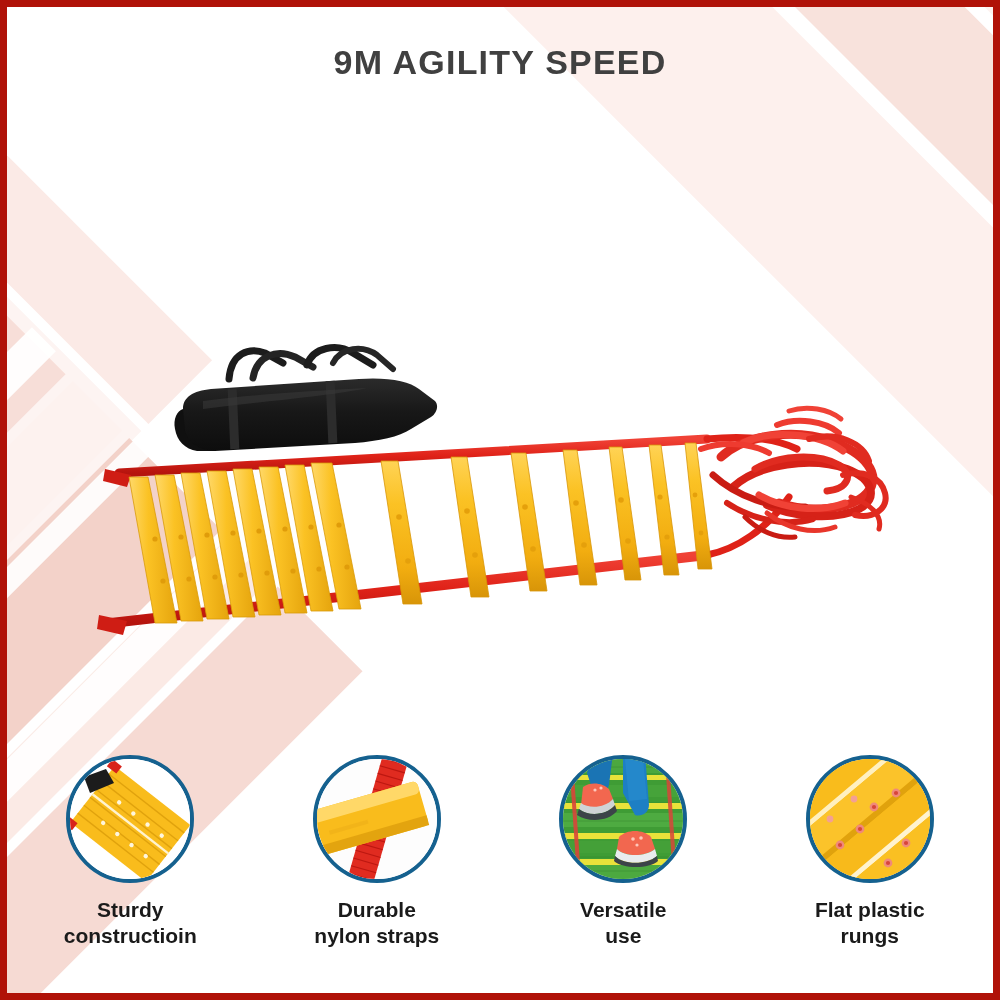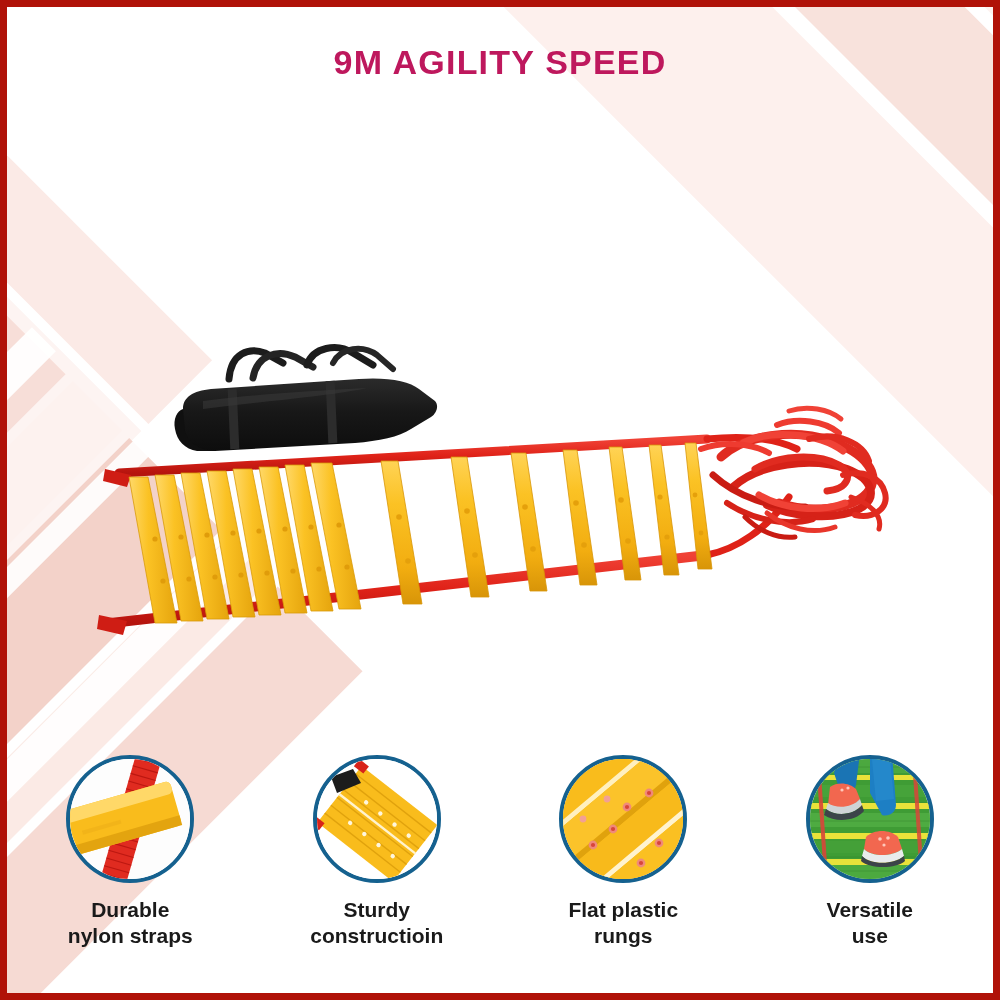--- a/index.html
+++ b/index.html
@@ -24,21 +24,21 @@
   }
 
   
   .bg-layer { position:absolute; inset:0; overflow:hidden; pointer-events:none; }
 
   
   .title {
     position:absolute;
     left:0; right:0; top:34px;
     text-align:center;
-    color:#be185d;
+    color:#404040;
     font-size:34px;
     font-weight:bold;
     letter-spacing:1.2px;
     line-height:1.28;
     text-transform:uppercase;
     z-index:6;
   }
 
   
   .hero { position:absolute; left:0; top:150px; width:986px; height:560px; z-index:4; }
@@ -319,61 +319,20 @@
         <path d="M760 356 C 780 372, 806 378, 828 370" stroke-width="5" stroke="#e8362b"></path>
         <path d="M694 292 C 716 284, 744 286, 762 296" stroke-width="6" stroke="#ee3b30"></path>
         <path d="M782 254 C 800 248, 822 252, 834 262" stroke-width="5" stroke="#f04236"></path>
         <path d="M844 340 C 862 346, 876 358, 872 372" stroke-width="5"></path>
         <path d="M738 360 C 752 374, 770 382, 788 380" stroke-width="5" stroke="#c91c13"></path>
       </g>
     </svg>
   </div>
 
   <div class="features">
-
-    <div class="feature">
-      <div class="thumb">
-        <svg width="120" height="120" viewBox="0 0 120 120">
-          <rect x="0" y="0" width="120" height="120" fill="#fdfdfd"></rect>
-          <g transform="rotate(16 60 60)">
-            <rect x="48" y="-14" width="26" height="150" fill="#e02b20"></rect>
-            <g stroke="#b5140e" stroke-width="1.1" opacity="0.85">
-              <line x1="48" y1="-8" x2="74" y2="-8"></line>
-                  <line x1="48" y1="0" x2="74" y2="0"></line>
-              <line x1="48" y1="8" x2="74" y2="8"></line>
-                  <line x1="48" y1="16" x2="74" y2="16"></line>
-              <line x1="48" y1="24" x2="74" y2="24"></line>
-                  <line x1="48" y1="32" x2="74" y2="32"></line>
-              <line x1="48" y1="40" x2="74" y2="40"></line>
-                  <line x1="48" y1="48" x2="74" y2="48"></line>
-              <line x1="48" y1="56" x2="74" y2="56"></line>
-                  <line x1="48" y1="64" x2="74" y2="64"></line>
-              <line x1="48" y1="72" x2="74" y2="72"></line>
-                  <line x1="48" y1="80" x2="74" y2="80"></line>
-              <line x1="48" y1="88" x2="74" y2="88"></line>
-                  <line x1="48" y1="96" x2="74" y2="96"></line>
-              <line x1="48" y1="104" x2="74" y2="104"></line>
-                  <line x1="48" y1="112" x2="74" y2="112"></line>
-              <line x1="48" y1="120" x2="74" y2="120"></line>
-                  <line x1="48" y1="128" x2="74" y2="128"></line>
-            </g>
-          </g>
-          <g transform="rotate(-16 60 58)">
-            <rect x="-4" y="34" width="112" height="46" rx="5" fill="#f9bc1c"></rect>
-            <rect x="-4" y="34" width="112" height="13" rx="5" fill="#ffd868"></rect>
-            <rect x="-4" y="70" width="112" height="10" fill="#e3a40f"></rect>
-            <rect x="10" y="58" width="40" height="4" fill="#f0b018" opacity="0.7"></rect>
-          </g>
-        </svg>
-      </div>
-      <div class="flabel">
-        <div>Durable</div>
-        <div>nylon straps</div>
-      </div>
-    </div>
 
     <div class="feature">
       <div class="thumb">
         <svg width="120" height="120" viewBox="0 0 120 120">
           <rect x="0" y="0" width="120" height="120" fill="#ffffff"></rect>
           <g transform="rotate(38 60 62)">
             <rect x="14" y="28" width="96" height="72" fill="#f9bc1c"></rect>
             <g stroke="#e0a20d" stroke-width="1.4">
               <line x1="14" y1="38" x2="110" y2="38"></line>
               <line x1="14" y1="48" x2="110" y2="48"></line>
@@ -401,20 +360,121 @@
       </div>
       <div class="flabel">
         <div>Sturdy</div>
         <div>constructioin</div>
       </div>
     </div>
 
     <div class="feature">
       <div class="thumb">
         <svg width="120" height="120" viewBox="0 0 120 120">
+          <rect x="0" y="0" width="120" height="120" fill="#fdfdfd"></rect>
+          <g transform="rotate(16 60 60)">
+            <rect x="48" y="-14" width="26" height="150" fill="#e02b20"></rect>
+            <g stroke="#b5140e" stroke-width="1.1" opacity="0.85">
+              <line x1="48" y1="-8" x2="74" y2="-8"></line>
+                  <line x1="48" y1="0" x2="74" y2="0"></line>
+              <line x1="48" y1="8" x2="74" y2="8"></line>
+                  <line x1="48" y1="16" x2="74" y2="16"></line>
+              <line x1="48" y1="24" x2="74" y2="24"></line>
+                  <line x1="48" y1="32" x2="74" y2="32"></line>
+              <line x1="48" y1="40" x2="74" y2="40"></line>
+                  <line x1="48" y1="48" x2="74" y2="48"></line>
+              <line x1="48" y1="56" x2="74" y2="56"></line>
+                  <line x1="48" y1="64" x2="74" y2="64"></line>
+              <line x1="48" y1="72" x2="74" y2="72"></line>
+                  <line x1="48" y1="80" x2="74" y2="80"></line>
+              <line x1="48" y1="88" x2="74" y2="88"></line>
+                  <line x1="48" y1="96" x2="74" y2="96"></line>
+              <line x1="48" y1="104" x2="74" y2="104"></line>
+                  <line x1="48" y1="112" x2="74" y2="112"></line>
+              <line x1="48" y1="120" x2="74" y2="120"></line>
+                  <line x1="48" y1="128" x2="74" y2="128"></line>
+            </g>
+          </g>
+          <g transform="rotate(-16 60 58)">
+            <rect x="-4" y="34" width="112" height="46" rx="5" fill="#f9bc1c"></rect>
+            <rect x="-4" y="34" width="112" height="13" rx="5" fill="#ffd868"></rect>
+            <rect x="-4" y="70" width="112" height="10" fill="#e3a40f"></rect>
+            <rect x="10" y="58" width="40" height="4" fill="#f0b018" opacity="0.7"></rect>
+          </g>
+        </svg>
+      </div>
+      <div class="flabel">
+        <div>Durable</div>
+        <div>nylon straps</div>
+      </div>
+    </div>
+
+    <div class="feature">
+      <div class="thumb">
+        <svg width="120" height="120" viewBox="0 0 120 120">
+          <rect x="0" y="0" width="120" height="120" fill="#3f9c35"></rect>
+          <g opacity="0.55">
+            <rect x="0" y="0" width="120" height="14" fill="#57b347"></rect>
+            <rect x="0" y="26" width="120" height="12" fill="#4ea93e"></rect>
+            <rect x="0" y="54" width="120" height="14" fill="#5cb84c"></rect>
+            <rect x="0" y="82" width="120" height="12" fill="#4aa43b"></rect>
+            <rect x="0" y="104" width="120" height="16" fill="#58b448"></rect>
+          </g>
+          <g opacity="0.35" stroke="#2f7d28" stroke-width="1">
+            <line x1="0" y1="8" x2="120" y2="8"></line>
+                <line x1="0" y1="20" x2="120" y2="20"></line>
+            <line x1="0" y1="44" x2="120" y2="44"></line>
+                <line x1="0" y1="62" x2="120" y2="62"></line>
+            <line x1="0" y1="76" x2="120" y2="76"></line>
+                <line x1="0" y1="98" x2="120" y2="98"></line>
+            <line x1="0" y1="112" x2="120" y2="112"></line>
+          </g>
+
+          <g fill="#e9e23a">
+            <rect x="0" y="16" width="120" height="5"></rect>
+            <rect x="0" y="44" width="120" height="6"></rect>
+            <rect x="0" y="74" width="120" height="6"></rect>
+            <rect x="0" y="100" width="120" height="6"></rect>
+          </g>
+
+          <path d="M8 0 L16 120" stroke="#d8453a" stroke-width="4" fill="none" opacity="0.9"></path>
+          <path d="M104 0 L112 120" stroke="#d8453a" stroke-width="4" fill="none" opacity="0.85"></path>
+
+          <path d="M60 -6 L82 -6 L86 46 C 86 54, 78 58, 72 56 L 60 34 Z" fill="#1d7fc4"></path>
+          <path d="M62 0 L80 0 L84 40 L66 42 Z" fill="#2a8ed1" opacity="0.6"></path>
+
+          <path d="M30 -6 L50 -6 L46 26 C 44 34, 36 36, 30 32 L 24 14 Z" fill="#1a74b4"></path>
+
+          <path d="M20 28 C 28 22, 40 24, 46 30 L 50 40 C 42 50, 26 52, 18 46 Z" fill="#f2674f"></path>
+          <path d="M18 44 C 26 50, 42 49, 50 40 L 52 46 C 44 56, 26 58, 16 50 Z" fill="#cfd3d6"></path>
+          <path d="M16 50 C 26 58, 44 56, 52 46 L 54 52 C 46 62, 26 64, 14 56 Z" fill="#3c4449"></path>
+          <g fill="#ffd2c6" opacity="0.9">
+            <circle cx="32" cy="31" r="1.6"></circle>
+                <circle cx="38" cy="29" r="1.6"></circle>
+          </g>
+
+          <path d="M56 78 C 64 70, 80 70, 88 78 L 92 90 C 82 98, 62 98, 54 90 Z" fill="#f2674f"></path>
+          <path d="M54 90 C 62 98, 82 98, 92 90 L 94 97 C 84 106, 60 106, 52 97 Z" fill="#e9eced"></path>
+          <path d="M52 97 C 60 106, 84 106, 94 97 L 95 102 C 86 110, 60 110, 51 102 Z" fill="#3c4449"></path>
+          <g fill="#ffd2c6" opacity="0.9">
+            <circle cx="70" cy="80" r="1.8"></circle>
+                <circle cx="78" cy="79" r="1.8"></circle>
+            <circle cx="74" cy="86" r="1.6"></circle>
+          </g>
+        </svg>
+      </div>
+      <div class="flabel">
+        <div>Versatile</div>
+        <div>use</div>
+      </div>
+    </div>
+
+    <div class="feature">
+      <div class="thumb">
+        <svg width="120" height="120" viewBox="0 0 120 120">
           <rect x="0" y="0" width="120" height="120" fill="#f9bc1c"></rect>
           <g transform="rotate(-40 60 60)">
             <rect x="-50" y="-40" width="220" height="26" fill="#fbc629"></rect>
             <rect x="-50" y="-14" width="220" height="6" fill="#e8ab10"></rect>
             <rect x="-50" y="-8" width="220" height="30" fill="#f9bc1c"></rect>
             <rect x="-50" y="22" width="220" height="5" fill="#fff0c0"></rect>
             <rect x="-50" y="27" width="220" height="30" fill="#fbc32a"></rect>
             <rect x="-50" y="57" width="220" height="6" fill="#e0a20d"></rect>
             <rect x="-50" y="63" width="220" height="28" fill="#f8ba1b"></rect>
             <rect x="-50" y="91" width="220" height="5" fill="#fff3cf"></rect>
@@ -437,76 +497,16 @@
                 <circle cx="78" cy="104" r="2.1" fill="#d8453a"></circle>
           </g>
         </svg>
       </div>
       <div class="flabel">
         <div>Flat plastic</div>
         <div>rungs</div>
       </div>
     </div>
 
-    <div class="feature">
-      <div class="thumb">
-        <svg width="120" height="120" viewBox="0 0 120 120">
-          <rect x="0" y="0" width="120" height="120" fill="#3f9c35"></rect>
-          <g opacity="0.55">
-            <rect x="0" y="0" width="120" height="14" fill="#57b347"></rect>
-            <rect x="0" y="26" width="120" height="12" fill="#4ea93e"></rect>
-            <rect x="0" y="54" width="120" height="14" fill="#5cb84c"></rect>
-            <rect x="0" y="82" width="120" height="12" fill="#4aa43b"></rect>
-            <rect x="0" y="104" width="120" height="16" fill="#58b448"></rect>
-          </g>
-          <g opacity="0.35" stroke="#2f7d28" stroke-width="1">
-            <line x1="0" y1="8" x2="120" y2="8"></line>
-                <line x1="0" y1="20" x2="120" y2="20"></line>
-            <line x1="0" y1="44" x2="120" y2="44"></line>
-                <line x1="0" y1="62" x2="120" y2="62"></line>
-            <line x1="0" y1="76" x2="120" y2="76"></line>
-                <line x1="0" y1="98" x2="120" y2="98"></line>
-            <line x1="0" y1="112" x2="120" y2="112"></line>
-          </g>
-
-          <g fill="#e9e23a">
-            <rect x="0" y="16" width="120" height="5"></rect>
-            <rect x="0" y="44" width="120" height="6"></rect>
-            <rect x="0" y="74" width="120" height="6"></rect>
-            <rect x="0" y="100" width="120" height="6"></rect>
-          </g>
-
-          <path d="M8 0 L16 120" stroke="#d8453a" stroke-width="4" fill="none" opacity="0.9"></path>
-          <path d="M104 0 L112 120" stroke="#d8453a" stroke-width="4" fill="none" opacity="0.85"></path>
-
-          <path d="M60 -6 L82 -6 L86 46 C 86 54, 78 58, 72 56 L 60 34 Z" fill="#1d7fc4"></path>
-          <path d="M62 0 L80 0 L84 40 L66 42 Z" fill="#2a8ed1" opacity="0.6"></path>
-
-          <path d="M30 -6 L50 -6 L46 26 C 44 34, 36 36, 30 32 L 24 14 Z" fill="#1a74b4"></path>
-
-          <path d="M20 28 C 28 22, 40 24, 46 30 L 50 40 C 42 50, 26 52, 18 46 Z" fill="#f2674f"></path>
-          <path d="M18 44 C 26 50, 42 49, 50 40 L 52 46 C 44 56, 26 58, 16 50 Z" fill="#cfd3d6"></path>
-          <path d="M16 50 C 26 58, 44 56, 52 46 L 54 52 C 46 62, 26 64, 14 56 Z" fill="#3c4449"></path>
-          <g fill="#ffd2c6" opacity="0.9">
-            <circle cx="32" cy="31" r="1.6"></circle>
-                <circle cx="38" cy="29" r="1.6"></circle>
-          </g>
-
-          <path d="M56 78 C 64 70, 80 70, 88 78 L 92 90 C 82 98, 62 98, 54 90 Z" fill="#f2674f"></path>
-          <path d="M54 90 C 62 98, 82 98, 92 90 L 94 97 C 84 106, 60 106, 52 97 Z" fill="#e9eced"></path>
-          <path d="M52 97 C 60 106, 84 106, 94 97 L 95 102 C 86 110, 60 110, 51 102 Z" fill="#3c4449"></path>
-          <g fill="#ffd2c6" opacity="0.9">
-            <circle cx="70" cy="80" r="1.8"></circle>
-                <circle cx="78" cy="79" r="1.8"></circle>
-            <circle cx="74" cy="86" r="1.6"></circle>
-          </g>
-        </svg>
-      </div>
-      <div class="flabel">
-        <div>Versatile</div>
-        <div>use</div>
-      </div>
-    </div>
-
   </div>
 
  </div>
 </div>
 
 </body></html>

